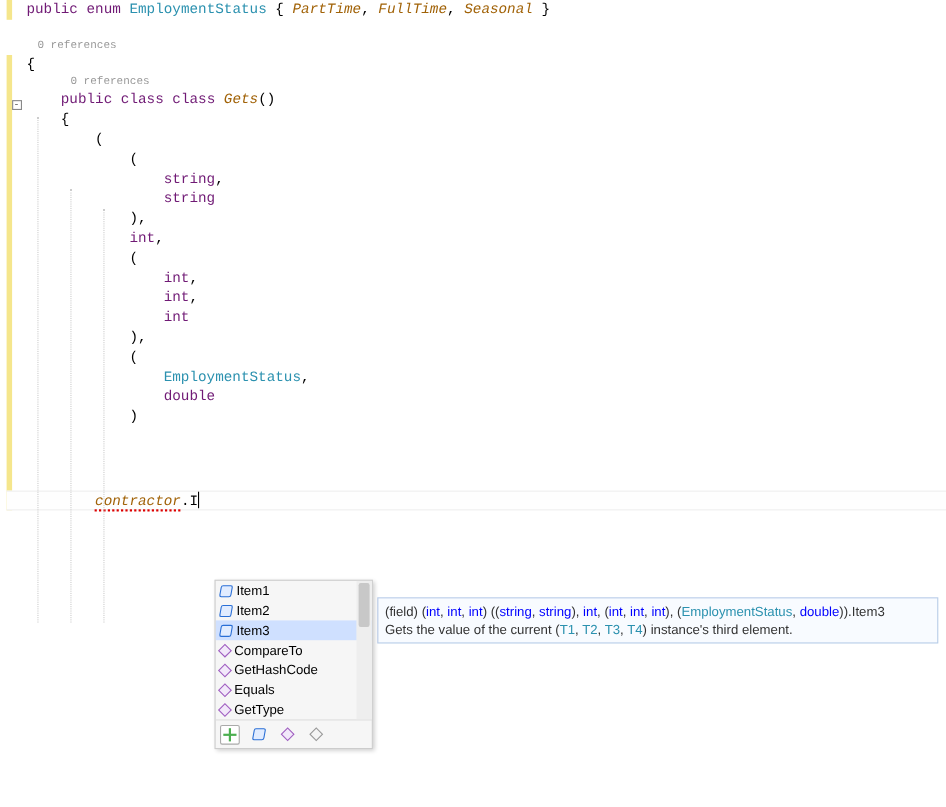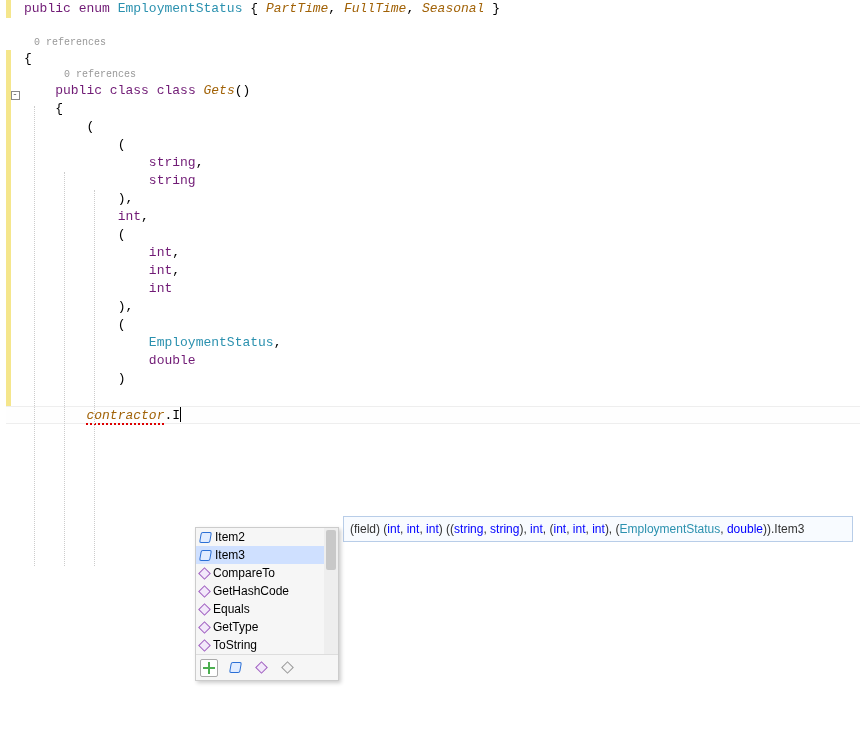--- a/index.html
+++ b/index.html
@@ -71,20 +71,21 @@
   }
   .codelens {
     font-family: Liberation Mono, monospace;
     font-size: 10px;
     color: #999;
     height: 14px;
     line-height: 14px;
   }
   .cursor-line {
     background: #fefefe;
+    margin-top: 40px;
   }
   .caret {
     display: inline-block;
     width: 1px;
     height: 15px;
     background: #000;
     vertical-align: middle;
     position: relative;
     top: -1px;
   }
@@ -191,21 +192,21 @@
     position: absolute;
     background: #4caf50;
   }
   .plus-icon::before { left: 5px; top: 0; width: 2px; height: 12px; }
   .plus-icon::after { left: 0; top: 5px; width: 12px; height: 2px; }
 
   
   .tooltip {
     position: absolute;
     left: 343px;
-    top: 516px;
+    top: 543px;
     width: 510px;
     background: #f8fbff;
     border: 1px solid #b8cde8;
     padding: 4px 6px;
     font-family: 'Segoe UI', Arial, sans-serif;
     font-size: 12px;
     color: #333;
     z-index: 9;
     line-height: 16px;
   }
@@ -260,20 +261,24 @@
     <div class="guide" style="left:28px; top:70px; height:460px;"></div>
     <div class="guide" style="left:58px; top:136px; height:394px;"></div>
     <div class="guide" style="left:88px; top:154px; height:376px;"></div>
   </div>
 </div>
 
 <div class="intellisense">
   <div class="intellisense-list">
     <div class="intellisense-item">
         <span class="isi-icon icon-field"></span>
+        <span>Item1</span>
+      </div>
+    <div class="intellisense-item">
+        <span class="isi-icon icon-field"></span>
         <span>Item2</span>
       </div>
     <div class="intellisense-item selected">
         <span class="isi-icon icon-field"></span>
         <span>Item3</span>
       </div>
     <div class="intellisense-item">
         <span class="isi-icon icon-method"></span>
         <span>CompareTo</span>
       </div>
@@ -281,24 +286,20 @@
         <span class="isi-icon icon-method"></span>
         <span>GetHashCode</span>
       </div>
     <div class="intellisense-item">
         <span class="isi-icon icon-method"></span>
         <span>Equals</span>
       </div>
     <div class="intellisense-item">
         <span class="isi-icon icon-method"></span>
         <span>GetType</span>
-      </div>
-    <div class="intellisense-item">
-        <span class="isi-icon icon-method"></span>
-        <span>ToString</span>
       </div>
     <div class="intellisense-scrollbar">
         <div class="scrollbar-thumb"></div>
       </div>
   </div>
   <div class="intellisense-footer">
     <span class="footer-icon active">
         <span class="plus-icon"></span>
       </span>
     <span class="footer-icon">
@@ -310,13 +311,16 @@
     <span class="footer-icon">
         <span class="isi-icon icon-method" style="margin:0;border-color:#999;background:#f4f4f4;"></span>
       </span>
   </div>
 </div>
 
 <div class="tooltip">
   <div>
     <span>(field) (</span><span class="tt-kw">int</span>, <span class="tt-kw">int</span>, <span class="tt-kw">int</span>) ((<span class="tt-kw">string</span>, <span class="tt-kw">string</span>), <span class="tt-kw">int</span>, (<span class="tt-kw">int</span>, <span class="tt-kw">int</span>, <span class="tt-kw">int</span>), (<span class="tt-type">EmploymentStatus</span>, <span class="tt-kw">double</span>))<span>.Item3</span>
   </div>
+  <div>
+    <span>Gets the value of the current (</span><span class="tt-type">T1</span>, <span class="tt-type">T2</span>, <span class="tt-type">T3</span>, <span class="tt-type">T4</span><span>) instance's third element.</span>
+  </div>
 </div>
 
 </body></html>

